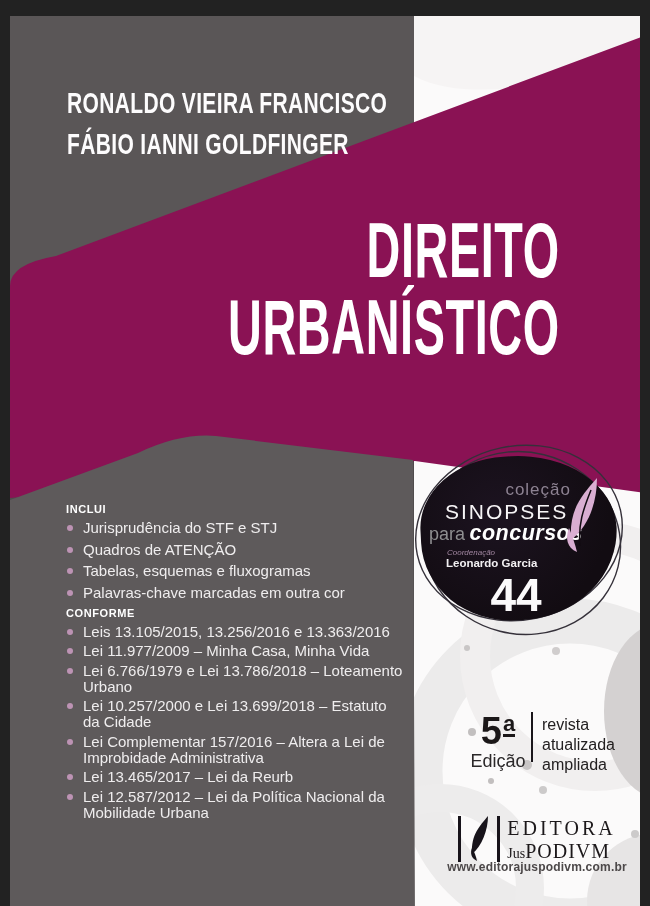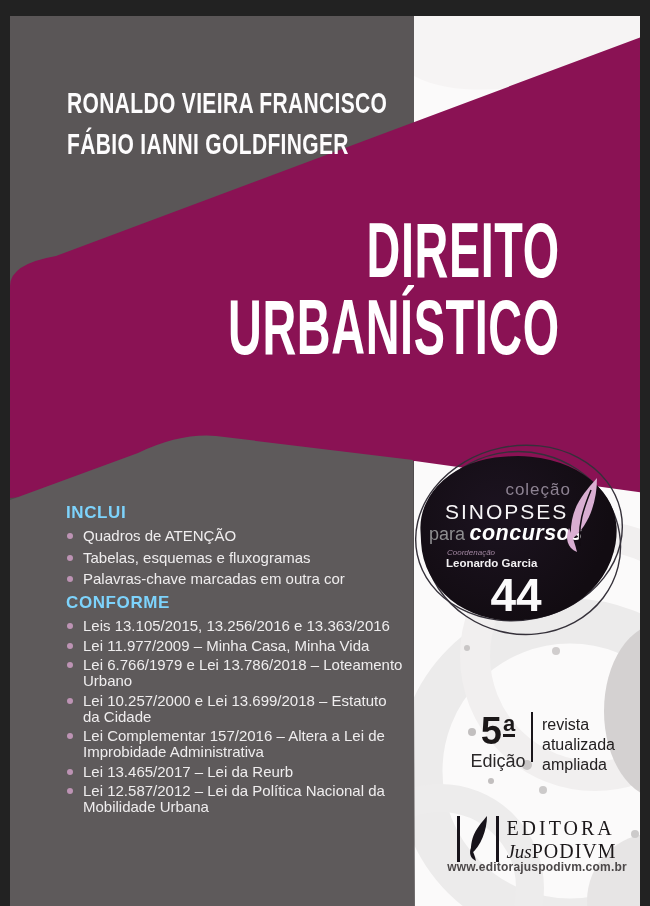--- a/index.html
+++ b/index.html
@@ -12,21 +12,21 @@
   .authors{left:57px;top:66px;color:#fdfcfd;font-weight:bold;font-size:30px;
            line-height:41px;letter-spacing:.5px;transform:scaleX(.70);transform-origin:left top;
            white-space:nowrap;}
   
   .title{right:80px;top:196px;color:#ffffff;font-weight:bold;font-size:78px;
          line-height:77px;letter-spacing:1px;text-align:right;
          transform:scaleX(.60);transform-origin:right top;white-space:nowrap;}
 
   
   .lists{left:56px;top:487px;width:340px;}
-  .list-heading{font-size:17px;font-weight:bold;letter-spacing:.6px;color:#7dd3fc;margin:0;}
+  .list-heading{font-size:11px;font-weight:bold;letter-spacing:.6px;color:#ffffff;margin:0;}
   .lists ul{list-style:none;margin:5px 0 0 0;padding:0;}
   .lists li{position:relative;padding-left:17px;color:#efedee;font-size:15px;
             line-height:16px;white-space:pre-line;}
   .inclui-list li{margin-bottom:5.5px;}
   .conforme-list li{margin-bottom:3.5px;}
   .lists li::before{content:"";position:absolute;left:1px;top:5px;width:6px;height:6px;
             border-radius:50%;background:#bd93b4;}
   .conforme-heading{margin-top:6px;}
 
   
@@ -55,21 +55,21 @@
   .ed-notes{left:532px;top:699px;font-size:16px;line-height:20px;color:#232021;}
 
   
   .publisher{left:404px;top:800px;width:246px;display:flex;justify-content:center;
              align-items:center;gap:7px;}
   .pub-bar{width:3px;height:46px;background:#17131a;}
   .pub-feather{width:22px;height:46px;}
   .pub-text{font-family:"Liberation Serif",serif;color:#1c181a;text-align:left;line-height:1;}
   .pub-editora{font-size:20px;letter-spacing:3px;}
   .pub-line2{margin-top:3px;}
-  .pub-jus{font-style:italic;font-size:19px;}
+  .pub-jus{font-size:14px;}
   .pub-podivm{font-size:20px;letter-spacing:1px;}
   .website{left:404px;top:844px;width:246px;text-align:center;font-size:12px;font-weight:bold;
            color:#4c4849;letter-spacing:.2px;}
 </style>
 </head>
 <body>
 
 <div class="cover">
 
   <svg class="bg" width="650" height="906" viewBox="0 0 650 906">
@@ -114,20 +114,21 @@
   </div>
 
   <div class="abs title">
     <div>DIREITO</div>
     <div>URBANÍSTICO</div>
   </div>
 
   <div class="abs lists">
     <h2 class="list-heading">INCLUI</h2>
     <ul class="inclui-list">
+        <li>Jurisprudência do STF e STJ</li>
         <li>Quadros de ATENÇÃO</li>
         <li>Tabelas, esquemas e fluxogramas</li>
         <li>Palavras-chave marcadas em outra cor</li>
       </ul>
     <h2 class="list-heading conforme-heading">CONFORME</h2>
     <ul class="conforme-list">
         <li>Leis 13.105/2015, 13.256/2016 e 13.363/2016</li>
         <li>Lei 11.977/2009 – Minha Casa, Minha Vida</li>
         <li>Lei 6.766/1979 e Lei 13.786/2018 – Loteamento
 Urbano</li>

